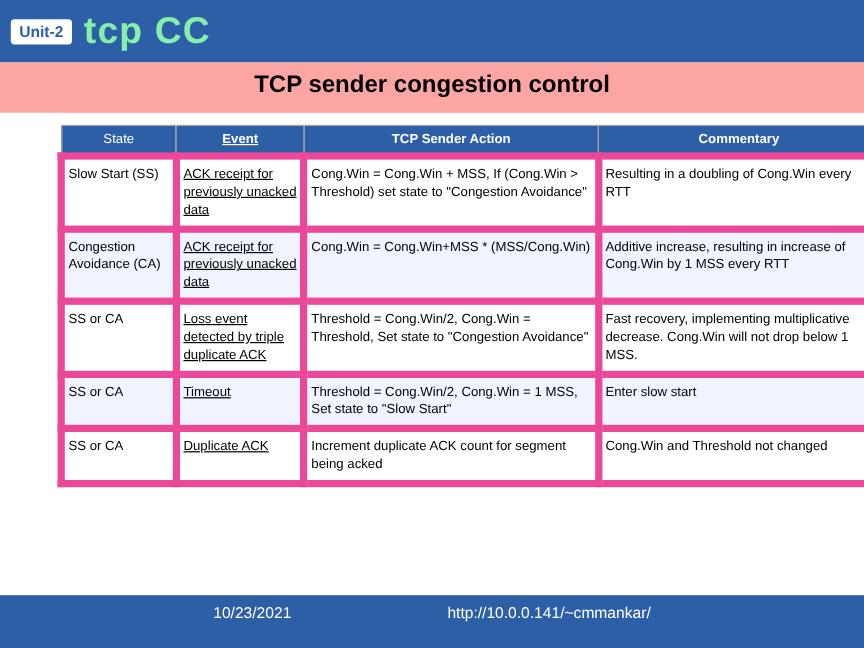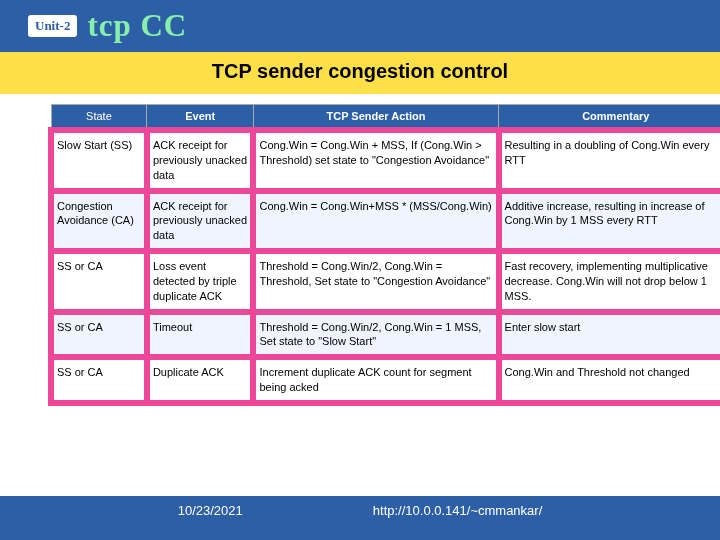--- a/index.html
+++ b/index.html
@@ -9,43 +9,42 @@
       font-family: Arial, sans-serif;
       background: #fff;
       overflow: hidden;
     }
 
     
     .header {
       display: flex;
       align-items: center;
       background: #2d5fa6;
-      padding: 8px 28px;
+      padding: 8px 9px;
       height: 52px;
-      font-family: Liberation Serif, serif;
     }
     .unit-badge {
       background: #fff;
       color: #2d5fa6;
       font-size: 13px;
       font-weight: bold;
       padding: 3px 7px;
       border-radius: 3px;
       margin-right: 10px;
     }
     .header-title {
       color: #86efac;
       font-size: 31px;
       font-weight: bold;
       letter-spacing: 1px;
     }
 
     
     .subtitle-banner {
-      background: #fde047;
+      background: #fca5a5;
       text-align: center;
       padding: 8px 0;
       font-size: 20px;
       font-weight: bold;
       color: #000;
       height: 42px;
     }
 
     
     .table-container {
@@ -81,20 +80,21 @@
     tbody tr:nth-child(even) td {
       background: #f0f4ff;
     }
 
     .td-state {
       font-weight: normal;
       width: 90px;
     }
     .td-event {
       width: 100px;
+      text-decoration: underline;
     }
     .td-action {
       width: 230px;
     }
     .td-commentary {
       width: 220px;
     }
 
     
     .footer {

